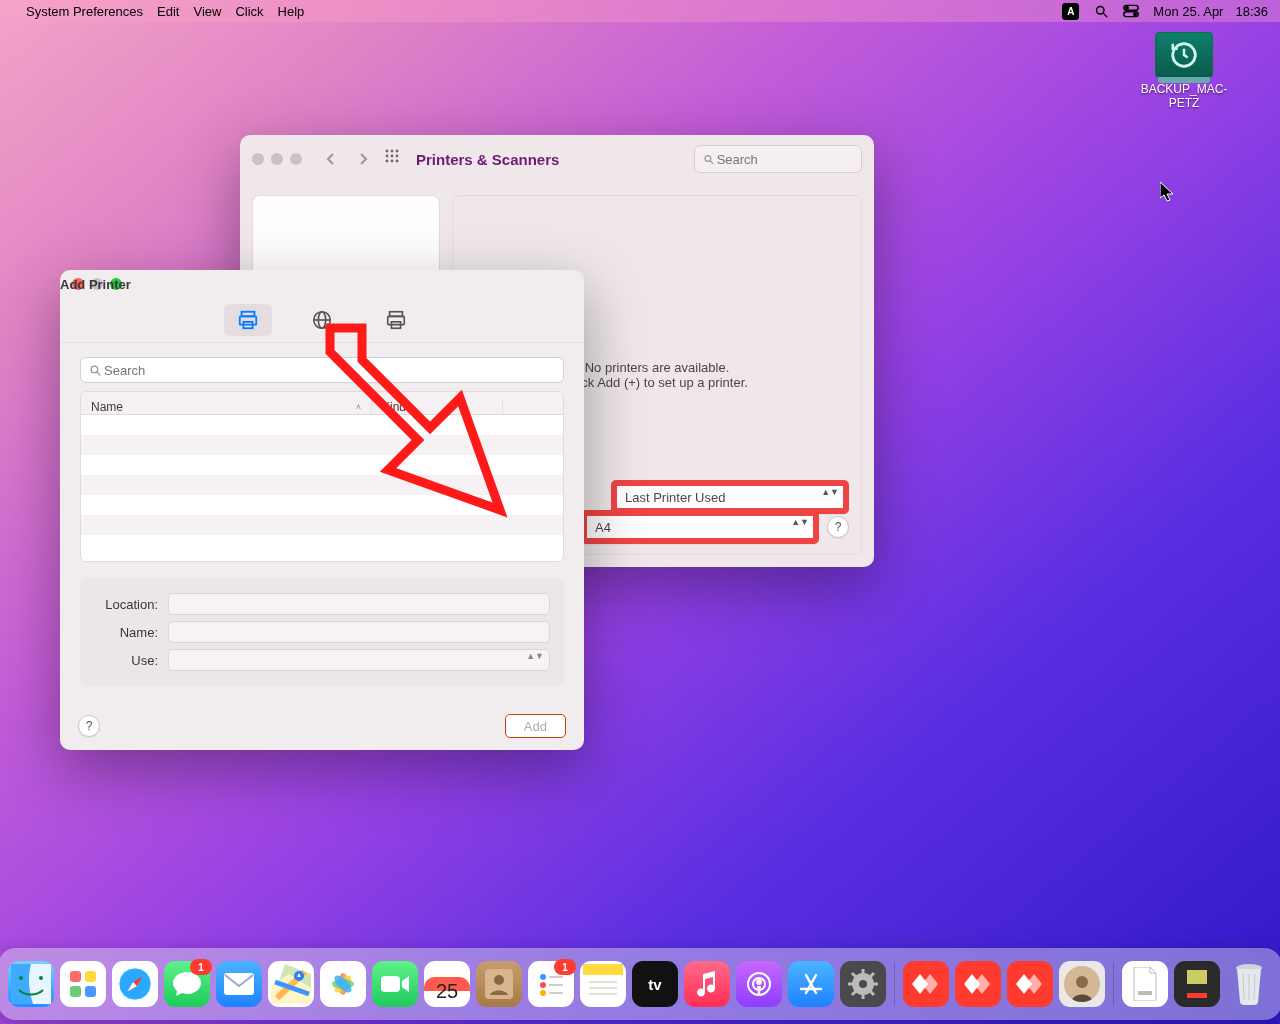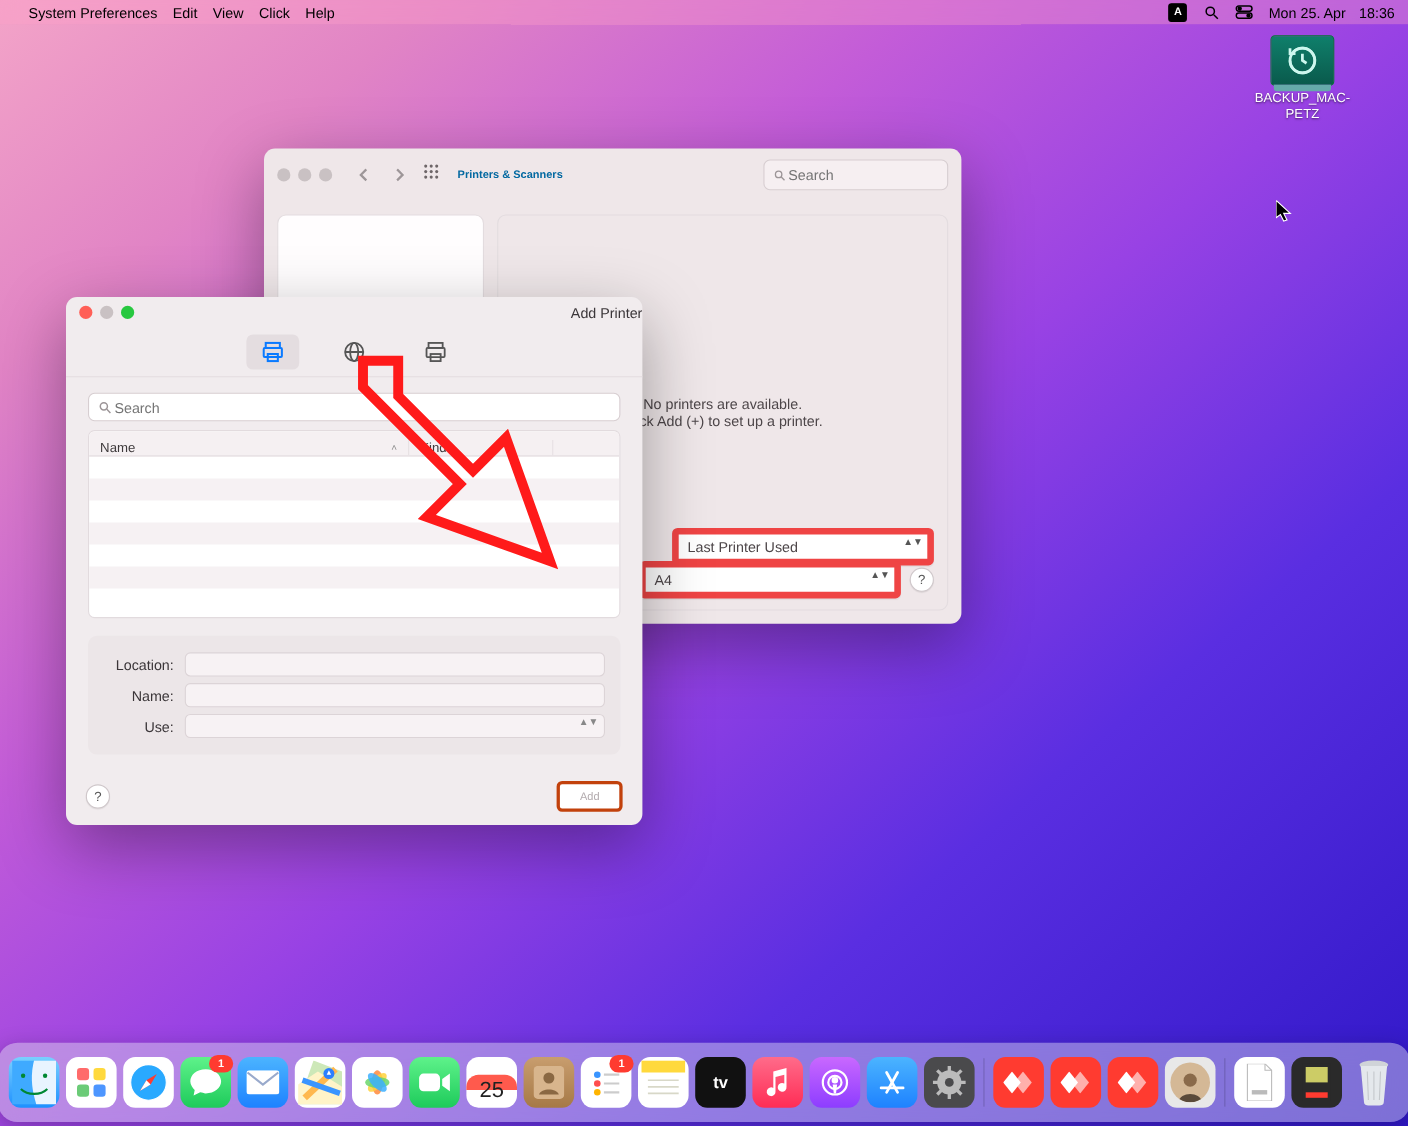--- a/index.html
+++ b/index.html
@@ -22,37 +22,37 @@
 .cursor{position:absolute;top:182px;left:1160px;pointer-events:none}
 
 .win{position:absolute;border-radius:10px;box-shadow:0 20px 60px rgba(0,0,0,.35)}
 .pref{top:135px;left:240px;width:634px;height:432px;background:#efe7e9}
 .titlebar{height:48px;display:flex;align-items:center;gap:10px;padding:0 12px}
 .lights{display:flex;gap:7px;margin-right:8px}
 .light{width:12px;height:12px;border-radius:50%}
 .pref .light{background:#c9c1c3}
 .nav-btn{width:22px;height:22px;display:flex;align-items:center;justify-content:center;color:#9d9698}
 .grid-btn{width:22px;height:22px;color:#6e6668}
-.wtitle{font-weight:600;font-size:10px;color:#0369a1}
+.wtitle{font-weight:600;font-size:15px;color:#701a75}
 .wsearch{margin-left:auto;width:150px;height:26px;border-radius:6px;background:#f6eff1;border:1px solid #d7ced1;display:flex;align-items:center;padding:0 8px;color:#9c9597}
 .wsearch input{border:0;background:transparent;outline:0;font-size:13px;width:100%;color:#444}
 .pref-body{position:absolute;top:60px;left:12px;right:12px;bottom:12px;display:flex;gap:12px}
 .pref-side{width:186px;background:#fffdfe;border:1px solid #e3dcdf;border-radius:8px}
 .pref-main{flex:1;background:#efe7e9;border:1px solid #e3dcdf;border-radius:8px;position:relative;display:flex;flex-direction:column;align-items:center;justify-content:center;color:#4d4649;font-size:13px}
 .pref-row{position:absolute;right:12px;display:flex;align-items:center;gap:8px}
 .sel{height:22px;border-radius:5px;background:#fff;border:6px solid #ef4444;padding:0 22px 0 8px;font-size:13px;display:flex;align-items:center;position:relative;box-shadow:0 1px 1px rgba(0,0,0,.05)}
 .sel .ar{position:absolute;right:4px;top:2px;font-size:9px;line-height:9px;color:#555;display:flex;flex-direction:column}
 .helpbtn{width:20px;height:20px;border-radius:50%;background:#fff;border:1px solid #cfc7ca;display:flex;align-items:center;justify-content:center;font-size:12px;color:#555;box-shadow:0 1px 1px rgba(0,0,0,.08)}
 
 .addp{top:270px;left:60px;width:524px;height:480px;background:#f1ecee}
 .addp .lights .close{background:#ff5f57}
 .addp .lights .min{background:#c9c1c3}
 .addp .lights .max{background:#28c840}
 .addp .titlebar{height:28px;justify-content:flex-start;position:relative}
-.addp .ptitle{position:absolute;left:0;right:0;text-align:right;font-weight:400;font-size:13px;color:#3b3639;pointer-events:none}
+.addp .ptitle{position:absolute;left:0;right:0;text-align:left;font-weight:700;font-size:13px;color:#3b3639;pointer-events:none}
 .tab-row{height:44px;display:flex;align-items:center;justify-content:center;gap:26px;border-bottom:1px solid #e4dde0}
 .tab{width:48px;height:32px;border-radius:6px;display:flex;align-items:center;justify-content:center;color:#555}
 .tab.sel-tab{background:#e4dde0;color:#0a7aff}
 .addp-body{padding:14px 20px}
 .asearch{height:24px;border:1px solid #d7ced1;border-radius:6px;background:#fff;display:flex;align-items:center;padding:0 8px;color:#9c9597}
 .asearch input{border:0;outline:0;flex:1;font-size:13px;background:transparent}
 .table{margin-top:8px;border:1px solid #e2dbde;border-radius:6px;overflow:hidden;background:#fff}
 .thead{display:flex;height:22px;align-items:flex-end;font-size:12px;color:#3e3a3c;background:#f5f0f2;border-bottom:1px solid #e2dbde}
 .th{padding:0 10px}
 .th.name{flex:0 0 270px;border-right:1px solid #e7e0e3;display:flex;justify-content:space-between;align-items:center}
@@ -60,21 +60,21 @@
 .tbody{height:146px}
 .trow{height:20px}
 .trow:nth-child(even){background:#f6f1f3}
 .form{margin-top:16px;background:#ece6e8;border-radius:8px;padding:12px 14px}
 .frow{display:flex;align-items:center;height:28px;gap:10px}
 .flab{width:64px;text-align:right;font-size:13px;color:#3b3639}
 .finput{flex:1;height:20px;border-radius:5px;background:#f7f2f4;border:1px solid #dcd4d7}
 .fsel{flex:1;height:20px;border-radius:5px;background:#f7f2f4;border:1px solid #dcd4d7;position:relative}
 .fsel .ar{position:absolute;right:5px;top:2px;font-size:9px;line-height:8px;color:#888;display:flex;flex-direction:column}
 .addp-footer{position:absolute;bottom:12px;left:18px;right:18px;display:flex;align-items:center}
-.addbtn{margin-left:auto;height:22px;padding:0 18px;border-radius:5px;background:#fff;border:3px solid #c2410c;color:#b3abae;font-size:10px;display:flex;align-items:center}
+.addbtn{margin-left:auto;height:22px;padding:0 18px;border-radius:5px;background:#fff;border:1px solid #c2410c;color:#b3abae;font-size:13px;display:flex;align-items:center}
 
 .arrow{position:absolute;top:320px;left:322px;pointer-events:none}
 
 .dock{position:absolute;bottom:4px;left:50%;transform:translateX(-50%);height:64px;padding:4px 10px;border-radius:18px;background:rgba(220,220,230,.45);backdrop-filter:blur(20px);display:flex;align-items:center;gap:6px;box-shadow:0 5px 20px rgba(0,0,0,.25)}
 .dock .app-ic{width:46px;height:46px;border-radius:11px;display:flex;align-items:center;justify-content:center;font-size:22px;position:relative}
 .dock .sep{width:1px;height:44px;background:rgba(0,0,0,.18);margin:0 2px}
 .badge{position:absolute;top:-2px;right:-2px;min-width:16px;height:16px;border-radius:8px;background:#ff3b30;color:#fff;font-size:10px;font-weight:600;display:flex;align-items:center;justify-content:center;padding:0 3px}
 .day-lbl{position:absolute;top:5px;font-size:6px;font-weight:700;color:#fff}
 .day-num{position:absolute;bottom:4px;font-size:20px;font-weight:400;color:#222}
 </style>

